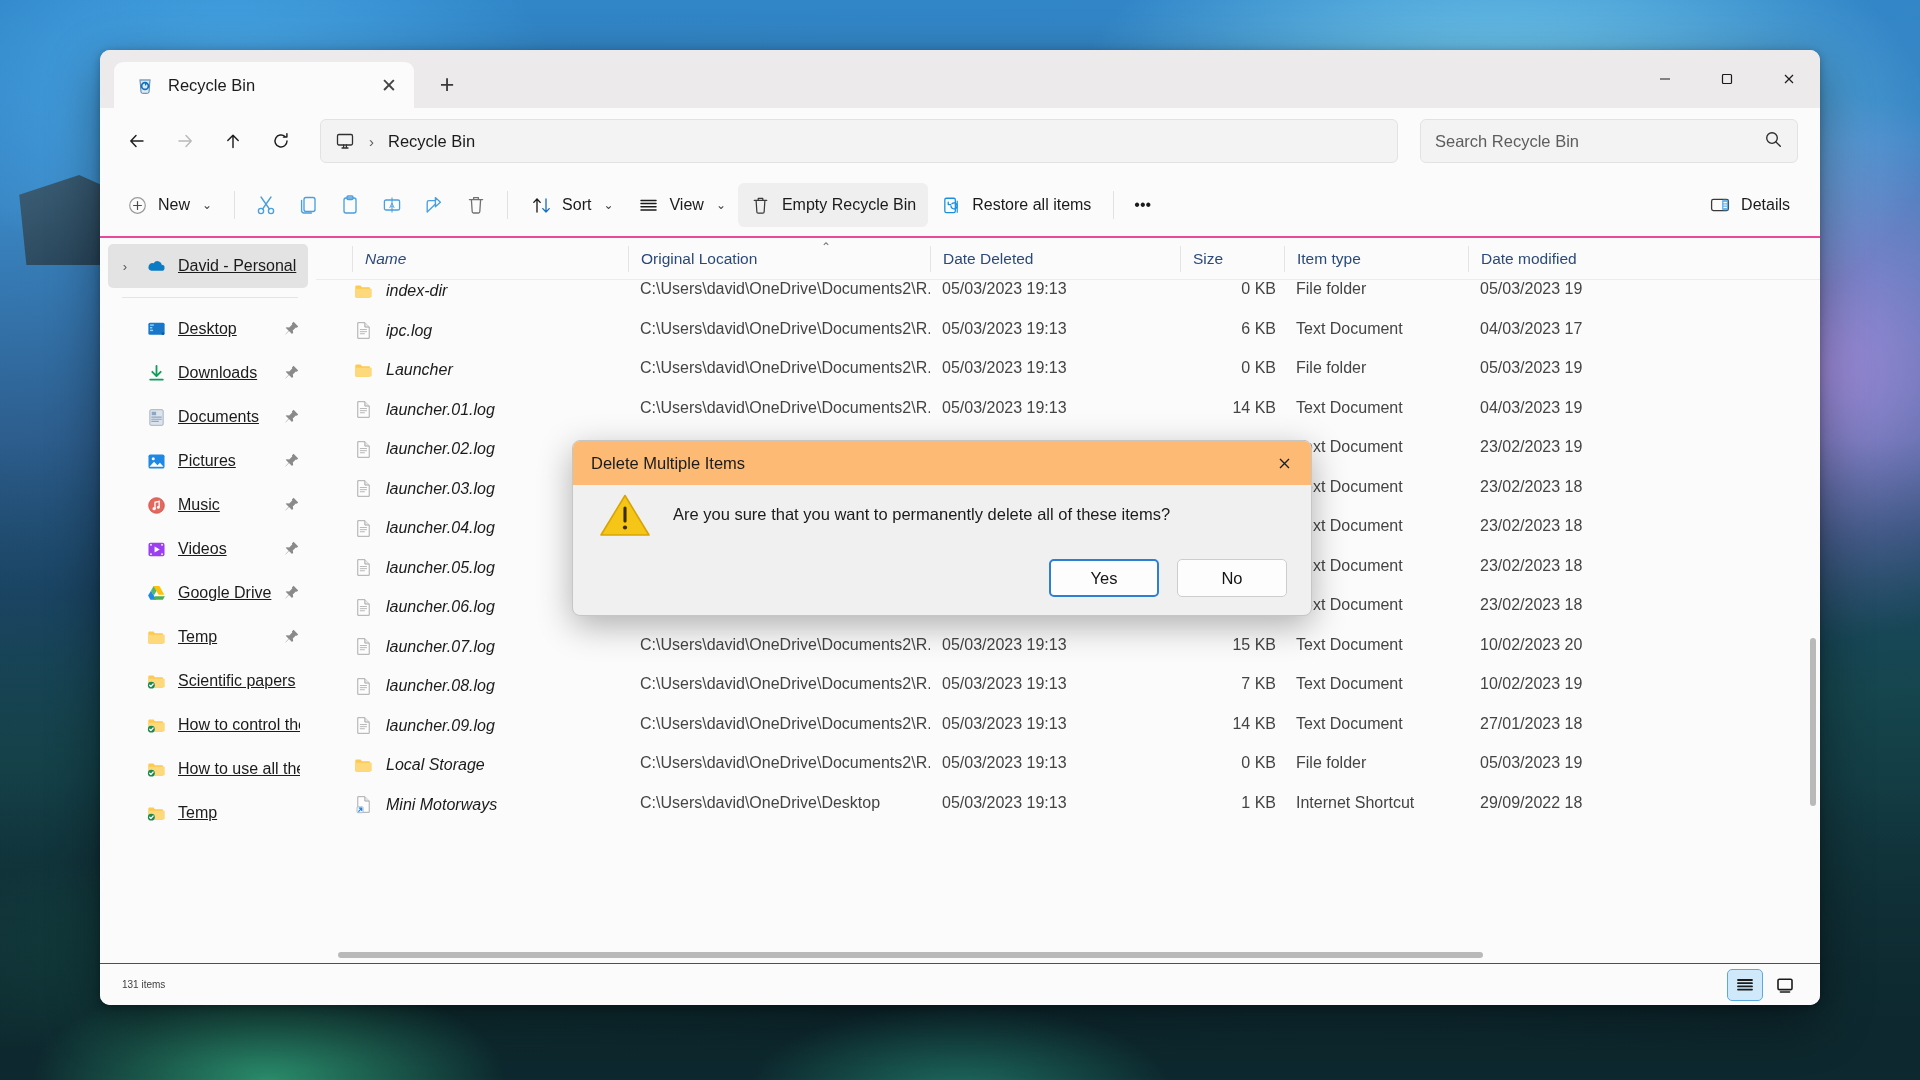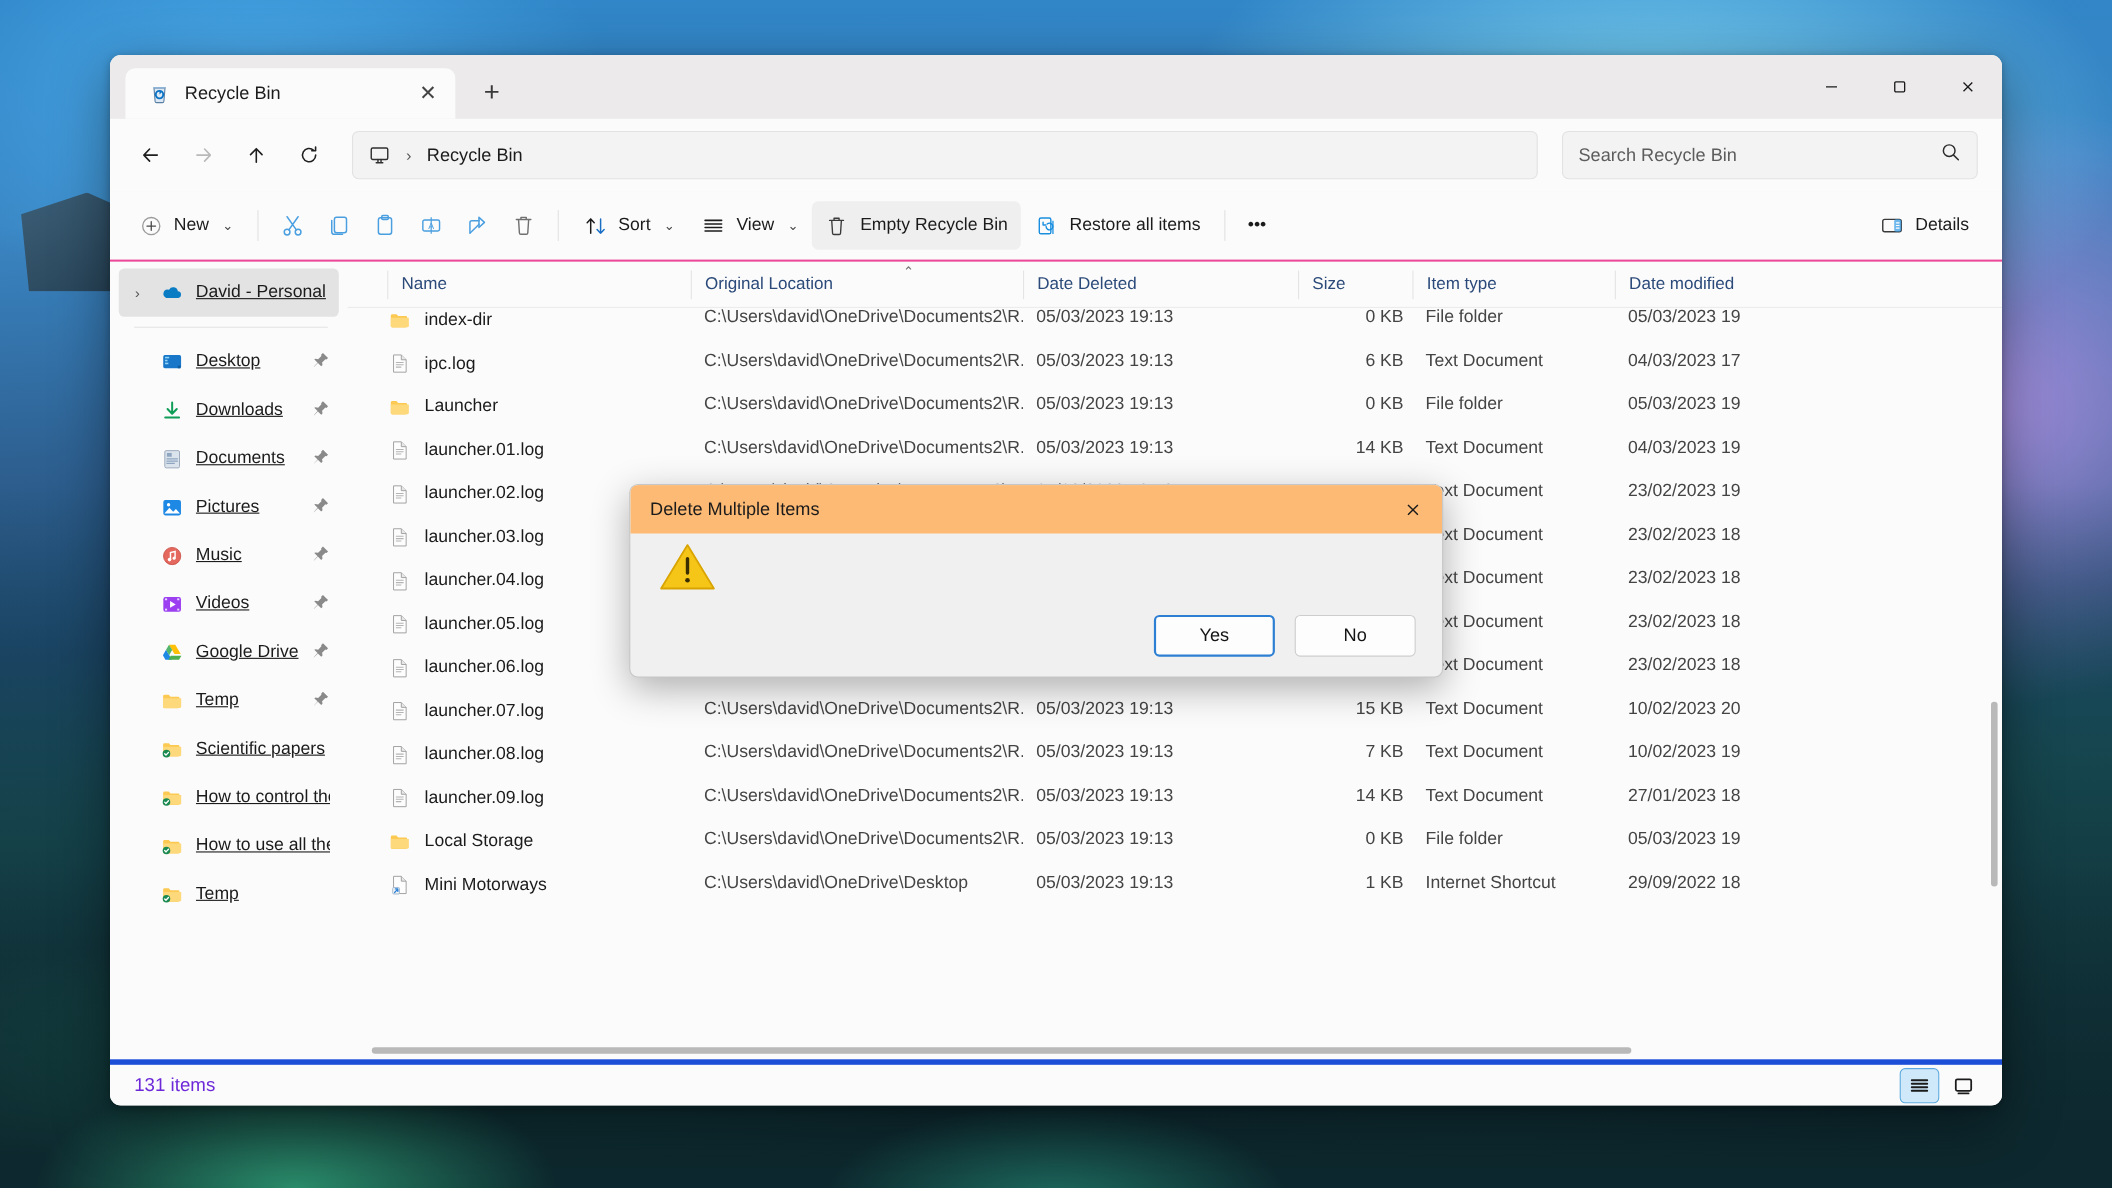--- a/index.html
+++ b/index.html
@@ -170,44 +170,44 @@
   .row {
     display: flex; align-items: flex-start; height: 39.5px;
     padding-left: 36px; font-size: 16px; color: #1b1b1b;
   }
   .cell { padding-left: 12px; overflow: hidden; white-space: nowrap; text-overflow: clip; }
   .c-name { display: flex; align-items: center; gap: 12px; padding-left: 0; }
   .c-size { text-align: right; padding-right: 8px; }
   .muted { color: #444; }
 
   
-  .w-name { width: 276px; flex: 0 0 276px; }
+  .w-name { width: 276px; flex: 0 0 276px; font-style: italic; }
   .w-loc  { width: 302px; flex: 0 0 302px; }
   .w-del  { width: 250px; flex: 0 0 250px; }
   .w-size { width: 104px; flex: 0 0 104px; }
   .w-type { width: 184px; flex: 0 0 184px; }
   .w-mod  { width: 190px; flex: 0 0 190px; }
 
   
   .vscroll {
     position: absolute; right: 4px; top: 400px; width: 6px; height: 168px;
     background: #b9b9b9; border-radius: 3px;
   }
   .hscroll-track {
     position: absolute; left: 0; right: 0; bottom: 0; height: 16px;
     display: flex; align-items: center; padding: 0 22px;
   }
   .hscroll-thumb { height: 6px; width: 1145px; background: #b9b9b9; border-radius: 3px; }
 
   
   .statusbar {
     height: 42px; flex: 0 0 auto; background: #fbfbfb;
-    border-top: 5px solid #1d4ed8;
+    border-top: 1px solid #1d4ed8;
     display: flex; align-items: center; padding: 0 18px 0 22px;
-    font-size: 17px; color: #6d28d9;
+    font-size: 10px; color: #404040;
   }
   .viewtoggles { display: flex; gap: 6px; align-items: center; }
   .vt {
     width: 34px; height: 30px; border-radius: 4px;
     display: flex; align-items: center; justify-content: center;
   }
   .vt.active { background: #cfe9fb; outline: 1.5px solid #5aa9e0; }
   .dialog {
     position: absolute; left: 572px; top: 440px;
     width: 740px; height: 176px;
@@ -925,18 +925,19 @@
     </span>
   </div>
   <div class="dlg-body">
     <span>
       <svg width="52" height="48" viewBox="0 0 52 48">
         <path d="M26 4.5L50 44H2z" fill="#f5c518" stroke="#d9a400" stroke-width="1.6" stroke-linejoin="round"></path>
         <path d="M26 17v13" stroke="#3a2e00" stroke-width="3.1" stroke-linecap="round"></path>
         <circle cx="26" cy="36.5" r="2.1" fill="#3a2e00"></circle>
       </svg>
     </span>
+    <div class="dlg-msg">Are you sure that you want to permanently delete all of these items?</div>
   </div>
   <div class="dlg-actions">
     <div class="dbtn default">Yes</div>
     <div class="dbtn">No</div>
   </div>
 </div>
 
 </body></html>

